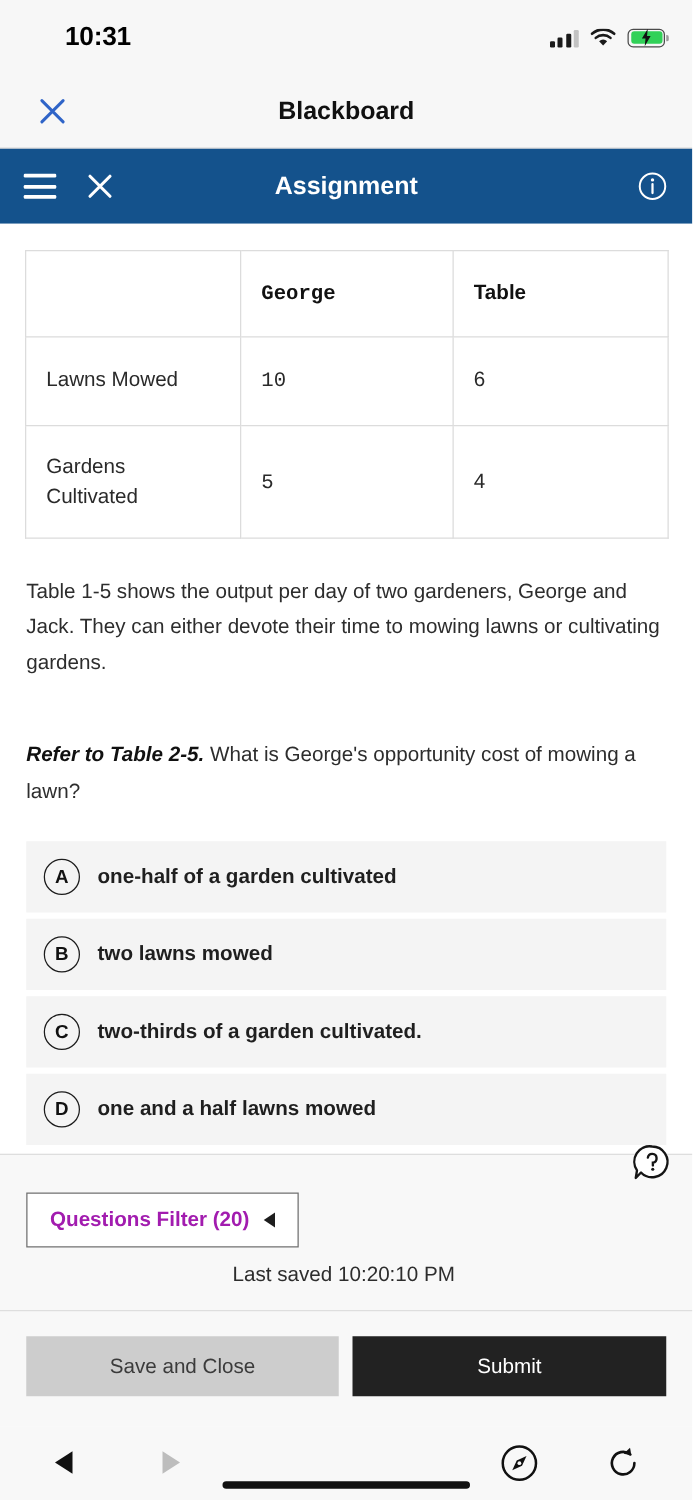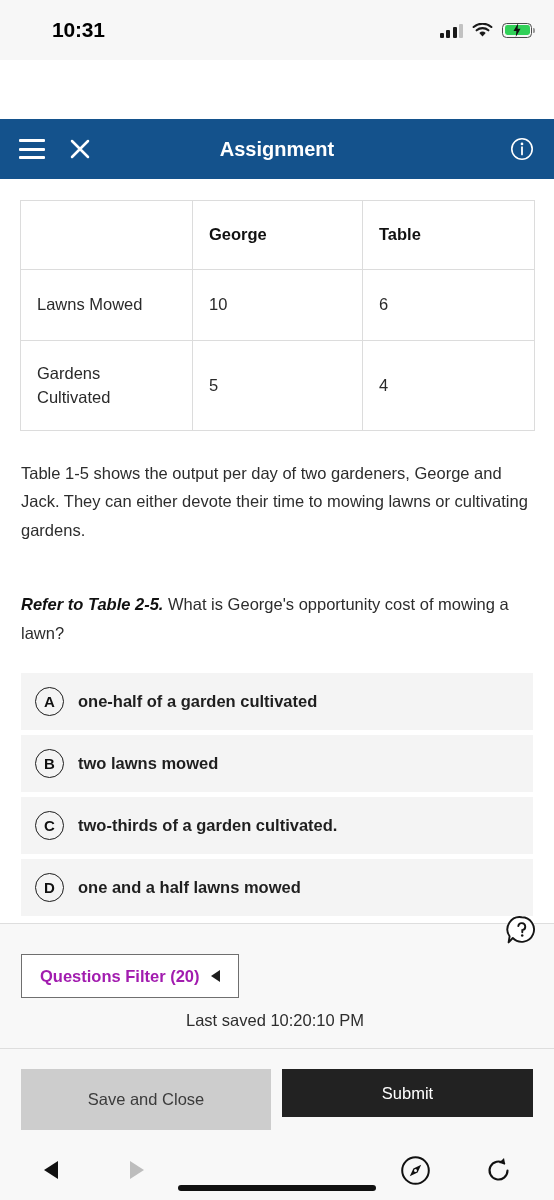--- a/index.html
+++ b/index.html
@@ -163,21 +163,21 @@
     padding: 14px 16px;
     font-size: 16.5px;
     color: #2a2a2a;
     text-align: left;
     vertical-align: middle;
     font-weight: normal;
     line-height: 1.45;
   }
   .qtable th { font-weight: bold; color: #111; }
   .qtable .c0 { width: 172px; }
-  .qtable .c1 { width: 170px; }
+  .qtable .c1 { width: 170px; font-family: Liberation Mono, monospace; }
   .qtable .c2 { width: 172px; }
   .qtable tr.r0 td, .qtable tr.r0 th { height: 69px; }
   .qtable tr.r1 td { height: 71px; }
   .qtable tr.r2 td { height: 90px; }
 
   .para {
     margin: 28px 21px 0 21px;
     font-size: 16.5px;
     line-height: 1.72;
     color: #2d2d2d;
@@ -269,21 +269,21 @@
   .action-bar {
     position: absolute;
     top: 1048px; left: 0;
     width: 554px; height: 93px;
     background: #f8f8f8;
     border-top: 1px solid #dedede;
   }
   .btn-save {
     position: absolute;
     left: 21px; top: 20px;
-    width: 250px; height: 61px;
+    width: 250px; height: 48px;
     background: #cdcdcd;
     border: none;
     font-family: inherit;
     font-size: 16.5px;
     color: #3b3b3b;
     cursor: pointer;
   }
   .btn-submit {
     position: absolute;
     left: 282px; top: 20px;
@@ -358,20 +358,28 @@
       </svg>
       <div class="battery">
         <div class="battery-fill"></div>
         <svg class="bolt" viewBox="0 0 12 16">
           <path d="M7.4 0 L2 9 h3.3 L4.6 16 L10 6.6 H6.7 Z" fill="#111111"></path>
         </svg>
       </div>
     </div>
   </div>
 
+  <div class="page-bar">
+    <div class="page-bar-close">
+      <svg width="24" height="24" viewBox="0 0 24 24">
+        <path d="M3.5 3.5 L20.5 20.5 M20.5 3.5 L3.5 20.5" stroke="#2f64c8" stroke-width="2.4" stroke-linecap="round"></path>
+      </svg>
+    </div>
+    <div class="page-bar-title">Blackboard</div>
+  </div>
 
   <div class="app-header">
     <div class="hdr-hamburger">
       <i></i>
         <i></i>
         <i></i>
     </div>
     <div class="hdr-close">
       <svg width="24" height="24" viewBox="0 0 24 24">
         <path d="M4 4 L20 20 M20 4 L4 20" stroke="#ffffff" stroke-width="2.5" stroke-linecap="round"></path>

